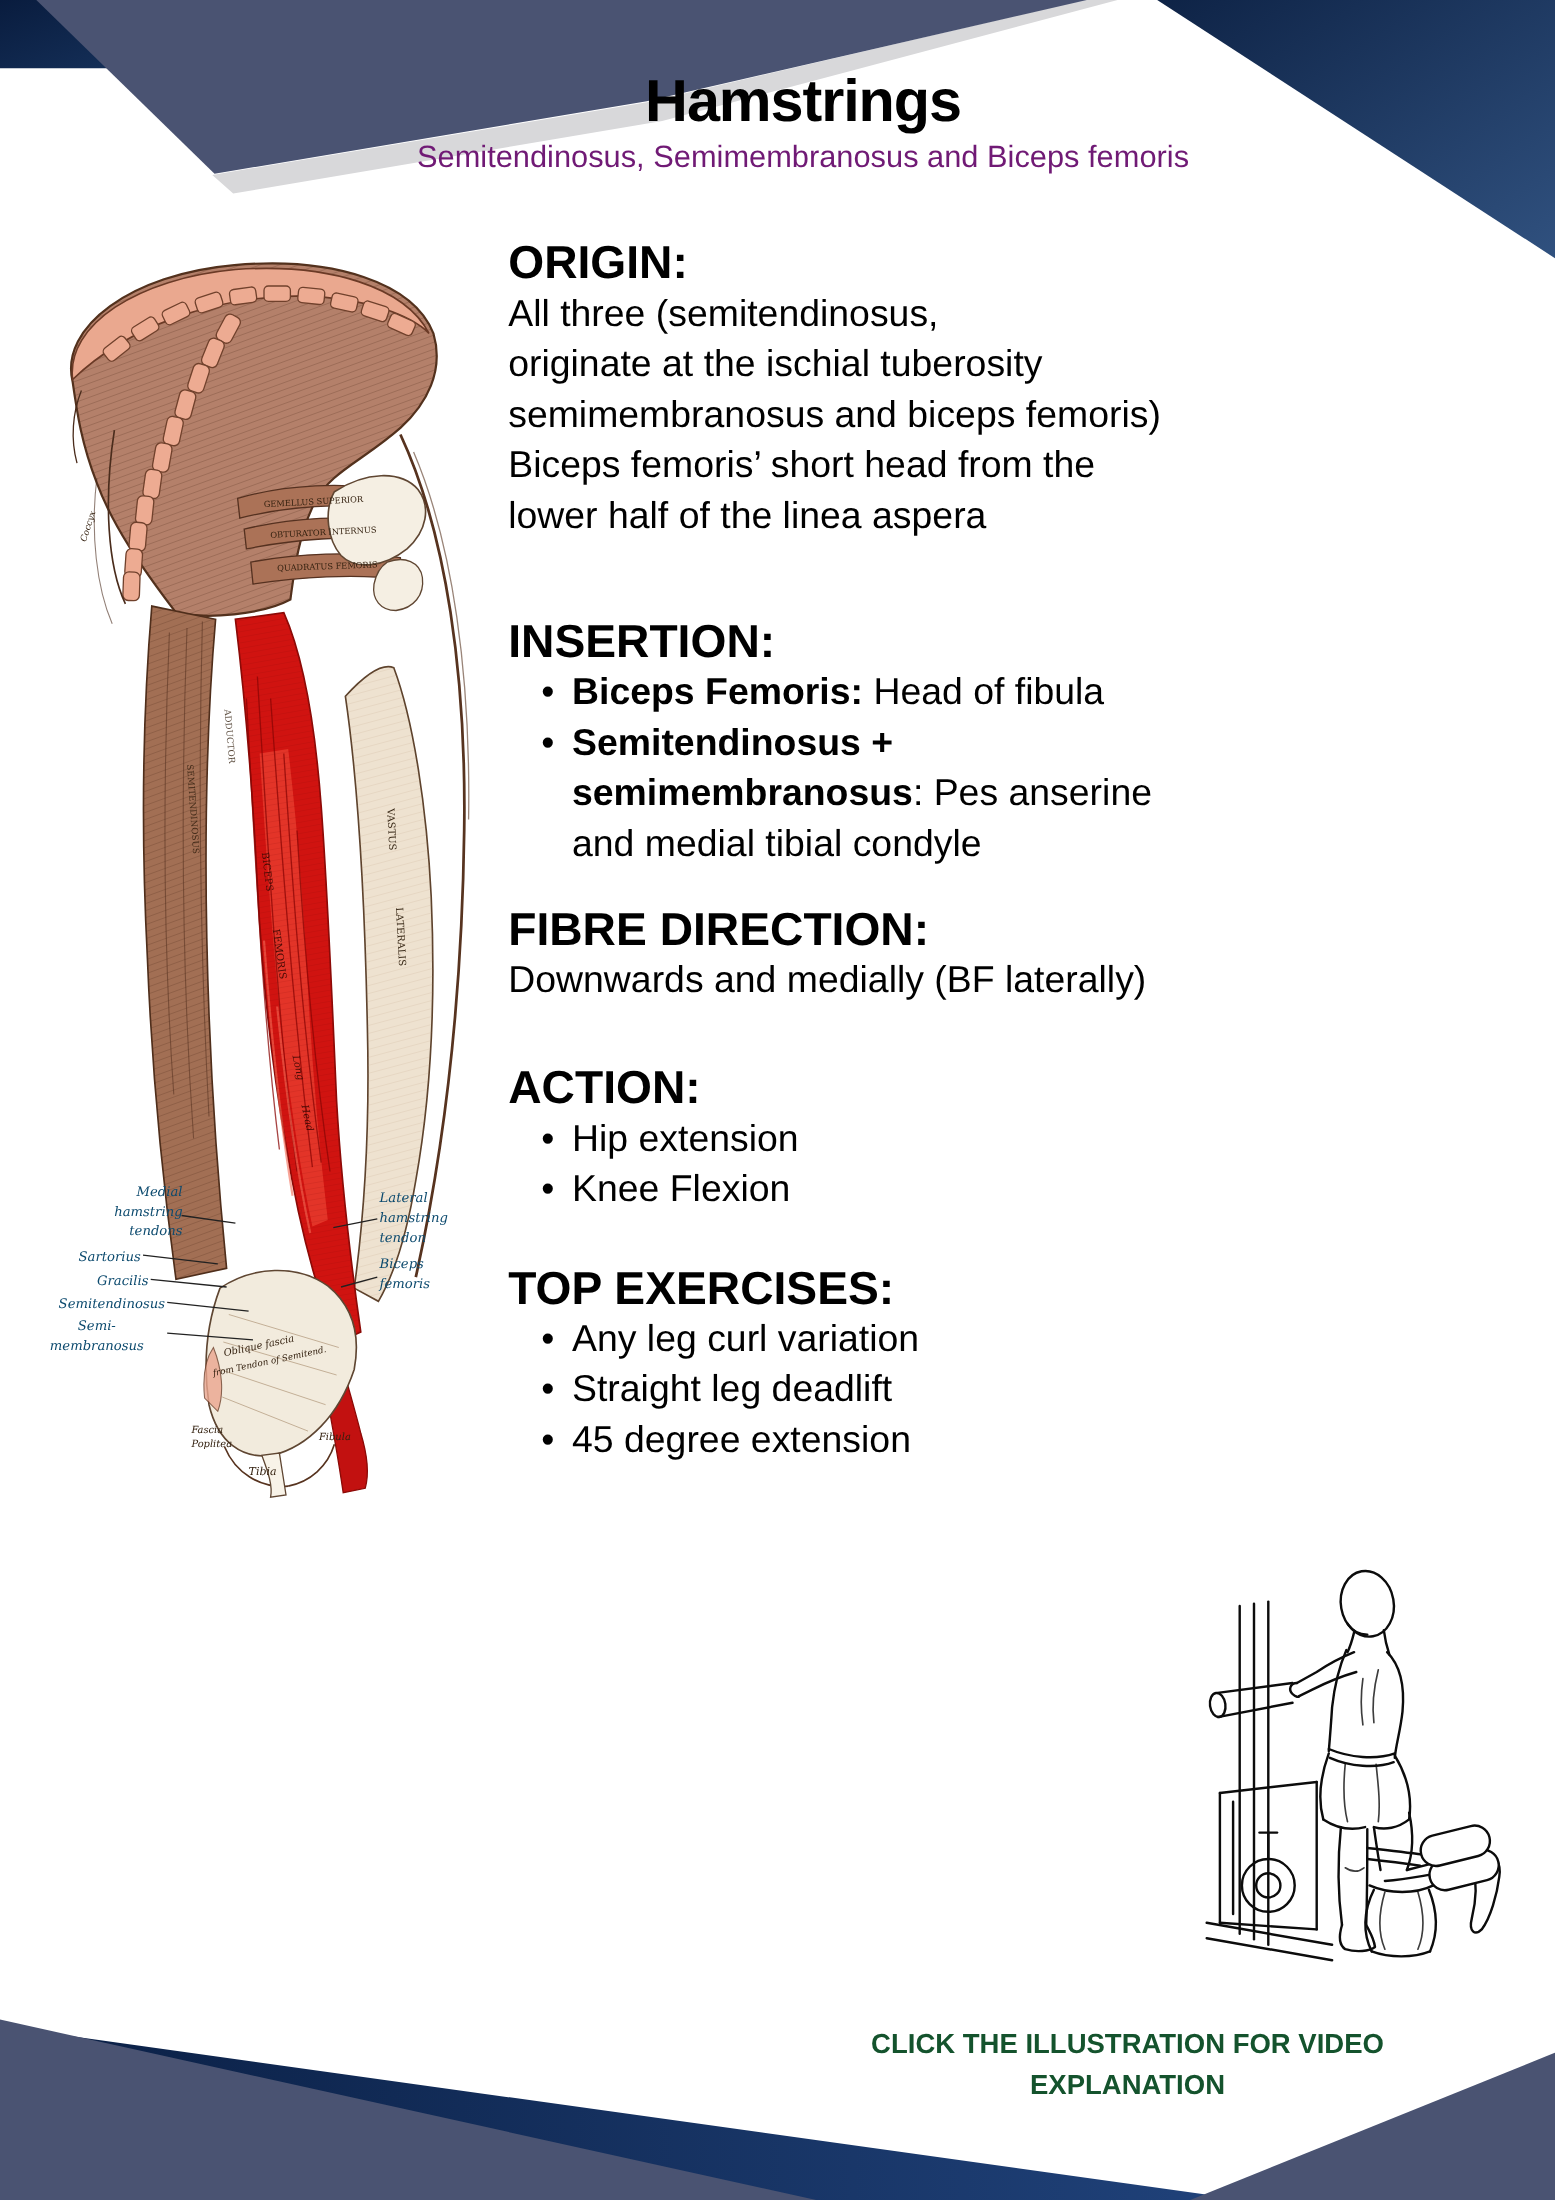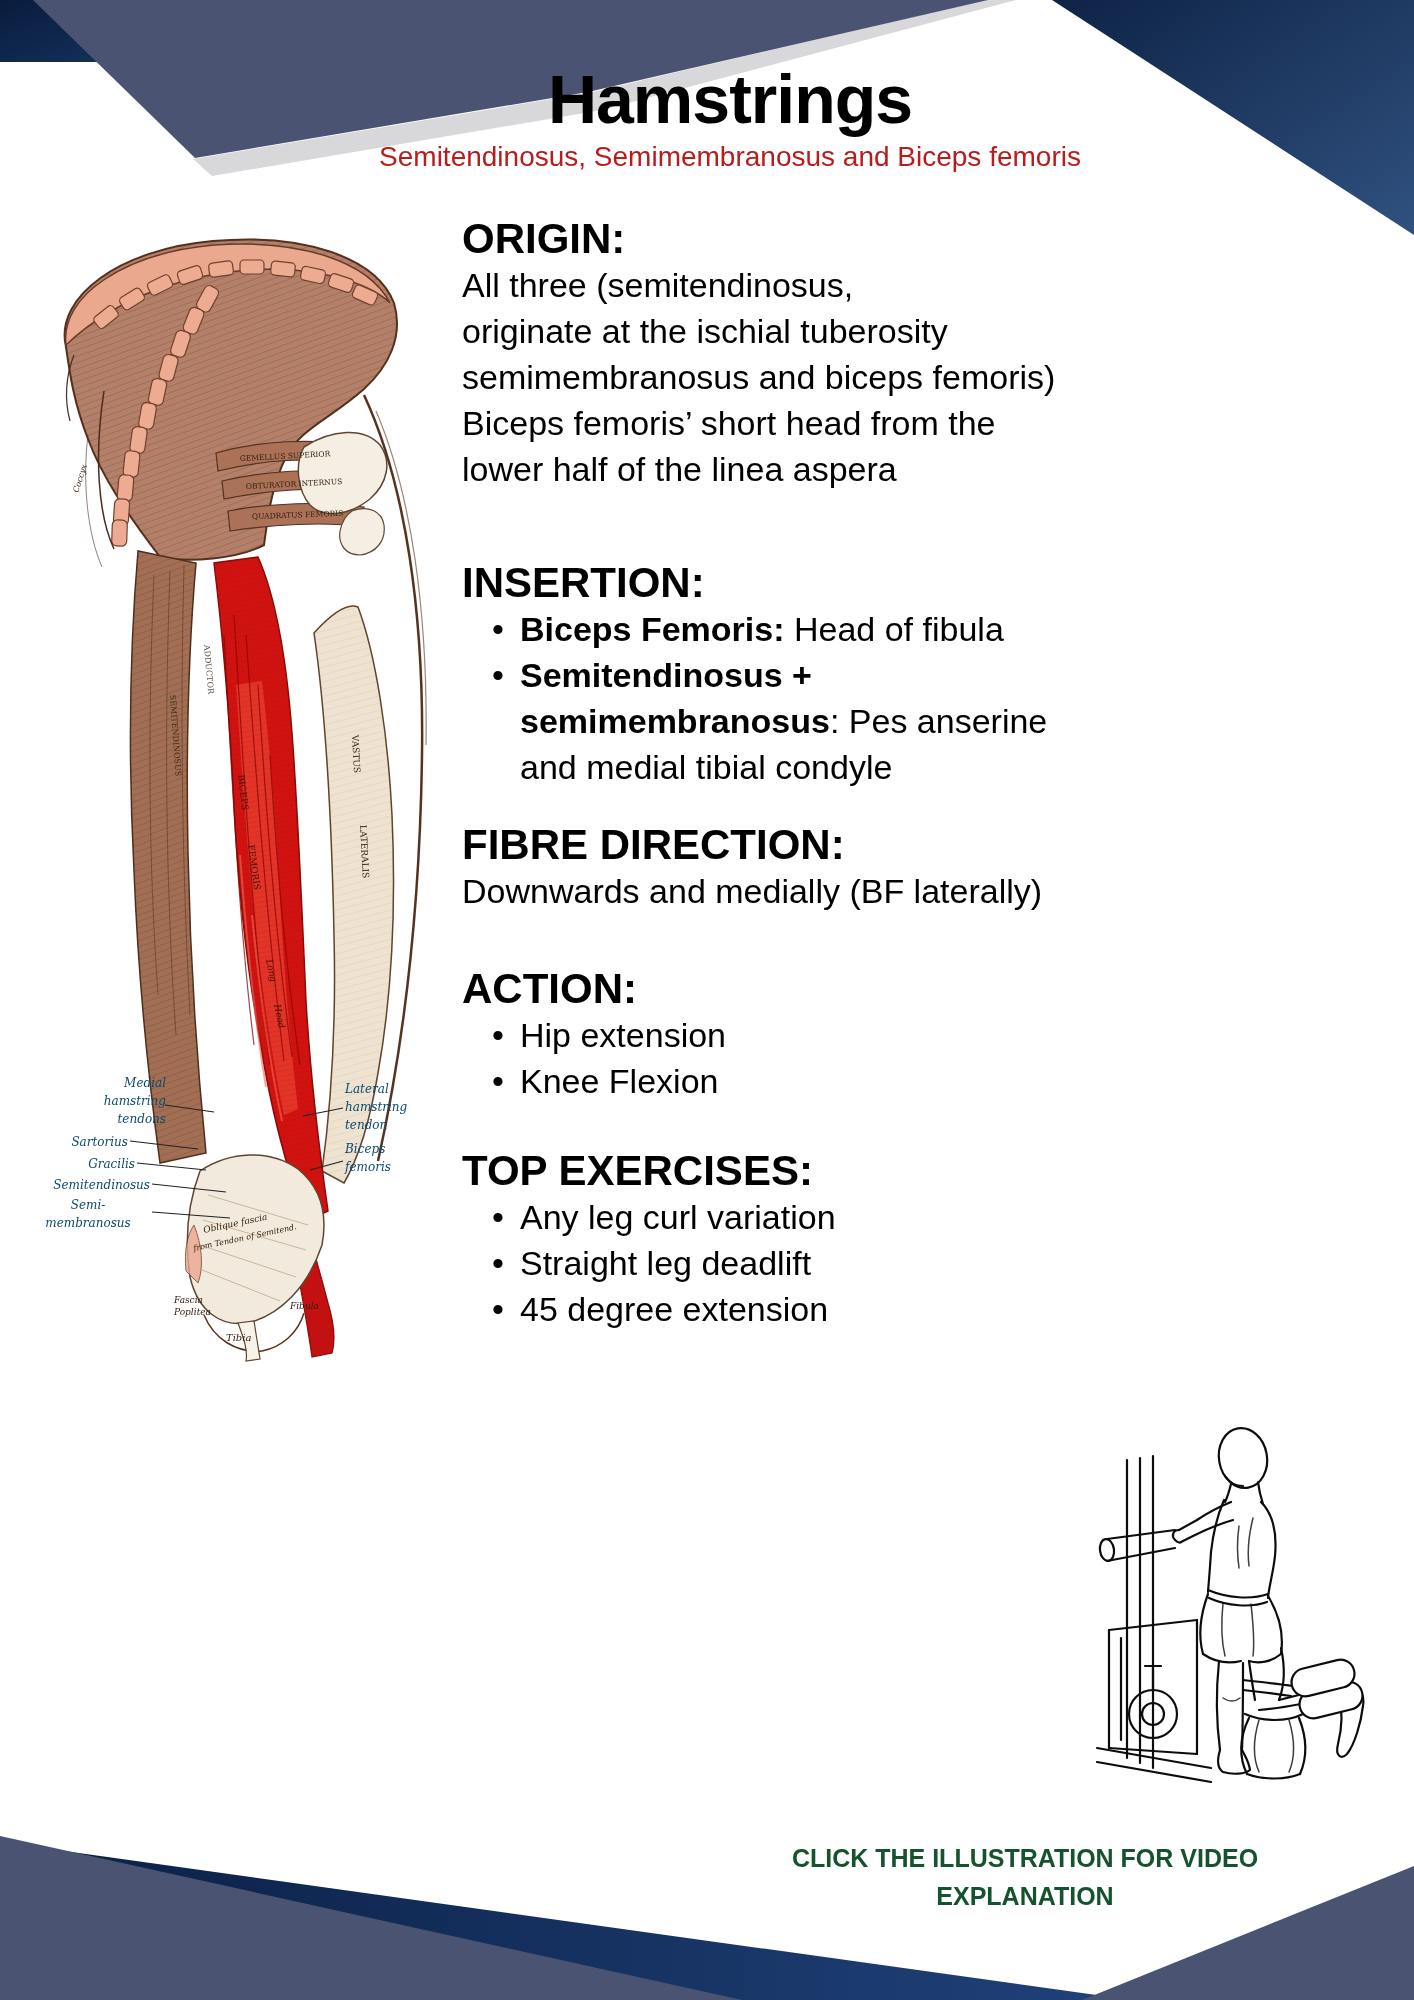--- a/index.html
+++ b/index.html
@@ -3,22 +3,22 @@
 <meta charset="utf-8">
 <style>
   html,body{margin:0;padding:0;background:#e8e8e8;}
   .page{position:relative;width:1414px;height:2000px;background:#ffffff;overflow:hidden;
         font-family:"Liberation Sans",sans-serif;color:#000;margin:0 auto;}
   svg{display:block;}
   .deco{position:absolute;left:0;top:0;z-index:1;pointer-events:none;}
 
   
   .header{position:absolute;left:310px;top:64px;width:840px;text-align:center;z-index:3;}
-  .title{font-size:68px;font-weight:700;line-height:1.05;letter-spacing:-1px;margin:0;}
-  .subtitle{font-size:28px;font-weight:400;margin-top:6px;color:#b91c1c;}
+  .title{font-size:54px;font-weight:700;line-height:1.05;letter-spacing:-1px;margin:0;}
+  .subtitle{font-size:28px;font-weight:400;margin-top:6px;color:#701a75;}
 
   
   .anatomy{position:absolute;left:8px;top:215px;width:440px;height:1150px;z-index:2;margin:0;}
   .anat-label{position:absolute;z-index:4;font-family:"DejaVu Serif",serif;font-style:italic;
               font-size:12px;line-height:18px;color:#0c4a6e;white-space:pre-line;}
 
   
   .sec{position:absolute;left:462px;width:648px;z-index:3;font-size:34px;line-height:46px;}
   .sec h2{font-size:42px;line-height:46px;font-weight:700;margin:0;}
   .sec .pline{line-height:46px;}

